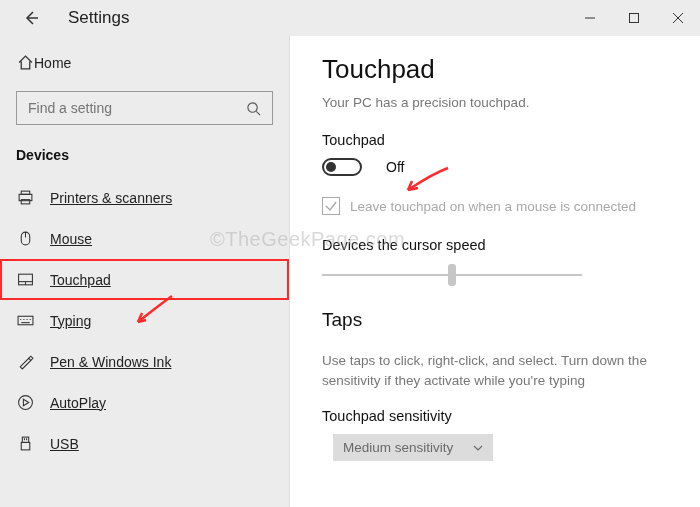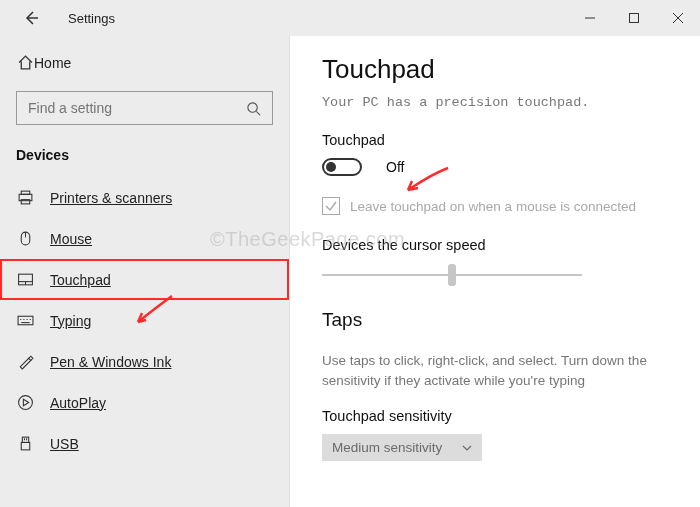--- a/index.html
+++ b/index.html
@@ -1,53 +1,53 @@
 <!DOCTYPE html>
 <html><head>
   <meta charset="utf-8">
   <style>
     * { margin: 0; padding: 0; box-sizing: border-box; font-family: "Segoe UI", Arial, sans-serif; }
     body { width: 700px; height: 507px; background: #fff; overflow: hidden; }
     .window { display: flex; flex-direction: column; height: 100%; }
     .titlebar { display: flex; align-items: center; height: 36px; background: #ececec; }
     .titlebar-left { display: flex; align-items: center; gap: 22px; padding-left: 16px; }
     .back-btn { font-size: 18px; color: #333; padding: 2px 6px; }
-    .titlebar-title { font-size: 13px; color: #222; }
+    .titlebar-title { font-size: 17px; color: #222; }
     .titlebar-spacer { flex: 1; }
     .caption-btn { width: 44px; height: 36px; display: flex; align-items: center; justify-content: center; color: #333; font-size: 14px; }
     .caption-btn svg { width: 10px; height: 10px; }
     .body { display: flex; flex: 1; overflow: hidden; }
     .sidebar { width: 290px; background: #ececec; padding: 10px 0 0 0; display: flex; flex-direction: column; position: relative; border-right: 1px solid #e0e0e0; }
     .home-row { display: flex; align-items: center; padding: 8px 16px; color: #222; font-size: 14px; margin-bottom: 12px; cursor: default; }
     .home-row .icon { width: 18px; display: flex; justify-content: center; }
     .search-box { margin: 0 16px 18px 16px; height: 34px; border: 1px solid #999; background: #ececec; display: flex; align-items: center; padding: 0 11px; }
     .search-box input { flex: 1; border: none; background: transparent; outline: none; font-size: 14px; color: #666; }
     .search-icon { color: #555; }
     .category { font-weight: 600; font-size: 14px; padding: 4px 16px 14px 16px; color: #111; }
     .nav-item { display: flex; align-items: center; gap: 16px; padding: 12px 16px; font-size: 14px; color: #222; cursor: default; text-decoration: underline; }
     .nav-item .icon { width: 18px; display: flex; justify-content: center; color: #333; }
     .nav-item.selected { outline: 2px solid #ff2a2a; outline-offset: -2px; }
     .annot-arrow { position: absolute; color: #ff2a2a; pointer-events: none; }
     .content { flex: 1; padding: 18px 28px 0 32px; overflow: hidden; position: relative; }
     .h1 { font-size: 26px; font-weight: 400; color: #111; margin-bottom: 10px; }
-    .desc { font-size: 13.5px; color: #777; margin-bottom: 22px; font-family: Liberation Mono, monospace; }
+    .desc { font-size: 13.5px; color: #777; margin-bottom: 22px; }
     .label { font-size: 14.5px; color: #111; margin-bottom: 10px; }
     .toggle-row { display: flex; align-items: center; gap: 24px; margin-bottom: 21px; }
     .toggle { width: 40px; height: 18px; border: 2px solid #333; border-radius: 10px; position: relative; }
     .toggle .knob { position: absolute; width: 10px; height: 10px; border-radius: 50%; background: #333; top: 2px; left: 2px; }
     .toggle-state { font-size: 14px; color: #111; }
     .check-row { display: flex; align-items: center; gap: 10px; color: #a9a9a9; font-size: 13.5px; margin-bottom: 22px; }
     .check-box { width: 18px; height: 18px; border: 1px solid #a9a9a9; display: flex; align-items: center; justify-content: center; color: #a9a9a9; font-size: 13px; }
     .slider-label { font-size: 14.5px; color: #111; margin-bottom: 10px; }
     .slider { width: 260px; height: 24px; display: flex; align-items: center; margin-bottom: 22px; position: relative; }
     .slider .track { flex: 1; height: 2px; background: #c6c6c6; }
     .slider .thumb { position: absolute; left: 50%; transform: translateX(-50%); width: 8px; height: 22px; background: #c6c6c6; border-radius: 3px; }
     .h2 { font-size: 19px; font-weight: 400; color: #111; margin-bottom: 20px; }
     .desc2 { font-size: 13.5px; color: #777; line-height: 1.45; margin-bottom: 18px; max-width: 340px; }
-    .combo { display: inline-flex; align-items: center; gap: 20px; background: #dcdcdc; color: #6a6a6a; font-size: 13.5px; padding: 6px 10px; }
+    .combo { display: inline-flex; align-items: center; gap: 20px; background: #dcdcdc; color: #6a6a6a; font-size: 13.5px; padding: 6px 10px; margin-left: 11px; }
     .combo .chev { font-size: 11px; }
     .content-arrow { position: absolute; color: #ff2a2a; pointer-events: none; }
     .watermark { position: absolute; top: 228px; left: 210px; font-size: 20px; color: rgba(170,170,170,0.45); font-weight: 500; pointer-events: none; letter-spacing: 0.5px; }
     svg { display: block; }
   </style>
 </head>
 <body>
 
 <div class="window">
   <div class="titlebar">

